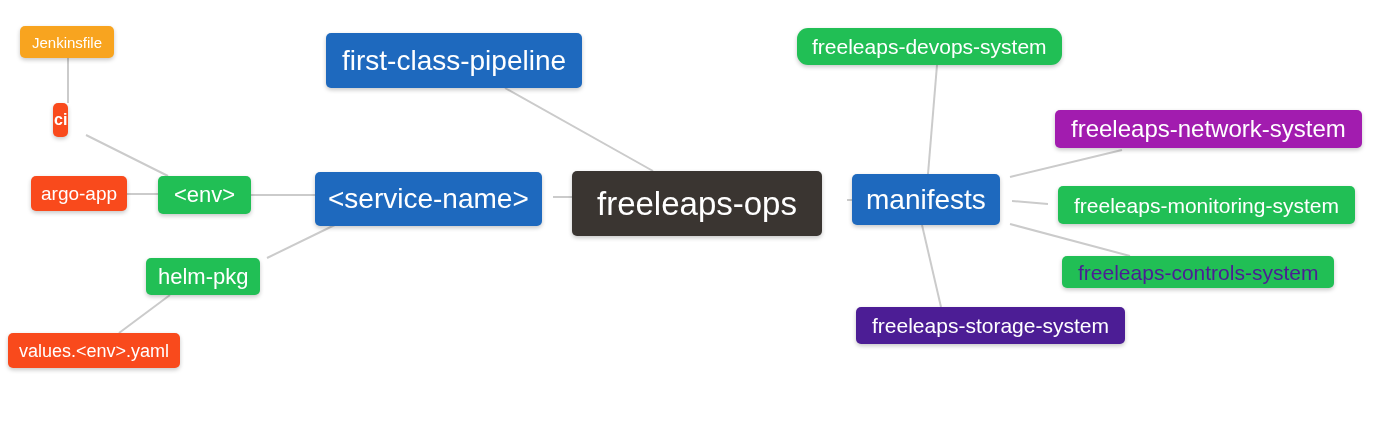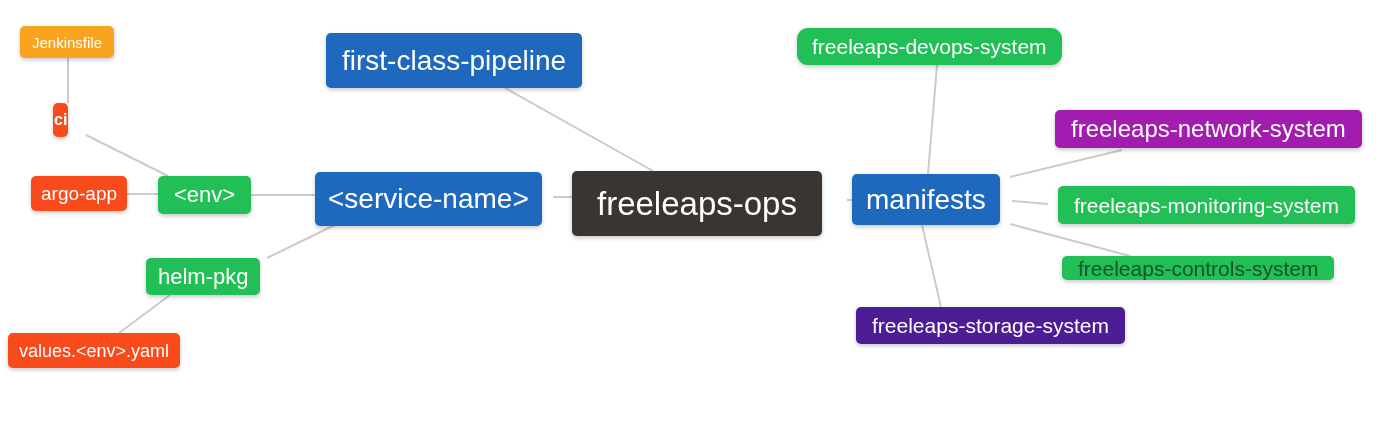--- a/index.html
+++ b/index.html
@@ -64,16 +64,16 @@
       <div class="node" style="left: 158px; top: 176px; height: 38px; font-size: 22px; padding: 0px 16px; background: rgb(33, 191, 85); color: rgb(255, 255, 255);">&lt;env&gt;</div>
       <div class="node" style="left: 146px; top: 258px; height: 37px; font-size: 22px; padding: 0px 12px; background: rgb(33, 191, 85); color: rgb(255, 255, 255);">helm-pkg</div>
       <div class="node" style="left: 8px; top: 333px; height: 35px; font-size: 18px; padding: 0px 11px; background: rgb(249, 74, 28); color: rgb(255, 255, 255);">values.&lt;env&gt;.yaml</div>
       <div class="node" style="left: 314px; top: 33px; height: 55px; font-size: 28px; padding: 0px 16px; background: rgb(30, 105, 190); color: rgb(255, 255, 255); margin-left: 12px;">first-class-pipeline</div>
       <div class="node" style="left: 315px; top: 172px; height: 54px; font-size: 28px; padding: 0px 13px; background: rgb(30, 105, 190); color: rgb(255, 255, 255);">&lt;service-name&gt;</div>
       <div class="node" style="left: 572px; top: 171px; height: 65px; font-size: 33px; padding: 0px 25px; background: rgb(58, 53, 49); color: rgb(255, 255, 255);">freeleaps-ops</div>
       <div class="node" style="left: 852px; top: 174px; height: 51px; font-size: 28px; padding: 0px 14px; background: rgb(30, 105, 190); color: rgb(255, 255, 255);">manifests</div>
       <div class="node" style="left: 797px; top: 28px; height: 37px; font-size: 21px; padding: 0px 15px; background: rgb(33, 191, 85); color: rgb(255, 255, 255); border-radius: 11px;">freeleaps-devops-system</div>
       <div class="node" style="left: 1055px; top: 110px; height: 38px; font-size: 24px; padding: 0px 16px; background: #a21caf; color: rgb(255, 255, 255);">freeleaps-network-system</div>
       <div class="node" style="left: 1048px; top: 186px; height: 38px; font-size: 21px; padding: 0px 16px; background: rgb(33, 191, 85); color: rgb(255, 255, 255); margin-left: 10px;">freeleaps-monitoring-system</div>
-      <div class="node" style="left: 1062px; top: 256px; height: 24px; font-size: 21px; padding: 0px 16px; background: rgb(33, 191, 85); color: #14532d;">freeleaps-controls-system</div>
+      <div class="node" style="left: 1062px; top: 256px; height: 32px; font-size: 21px; padding: 0px 16px; background: rgb(33, 191, 85); color: #4c1d95;">freeleaps-controls-system</div>
       <div class="node" style="left: 856px; top: 307px; height: 37px; font-size: 21px; padding: 0px 16px; background: #4c1d95; color: rgb(255, 255, 255);">freeleaps-storage-system</div>
     </div>
 </div>
 
 </body></html>

